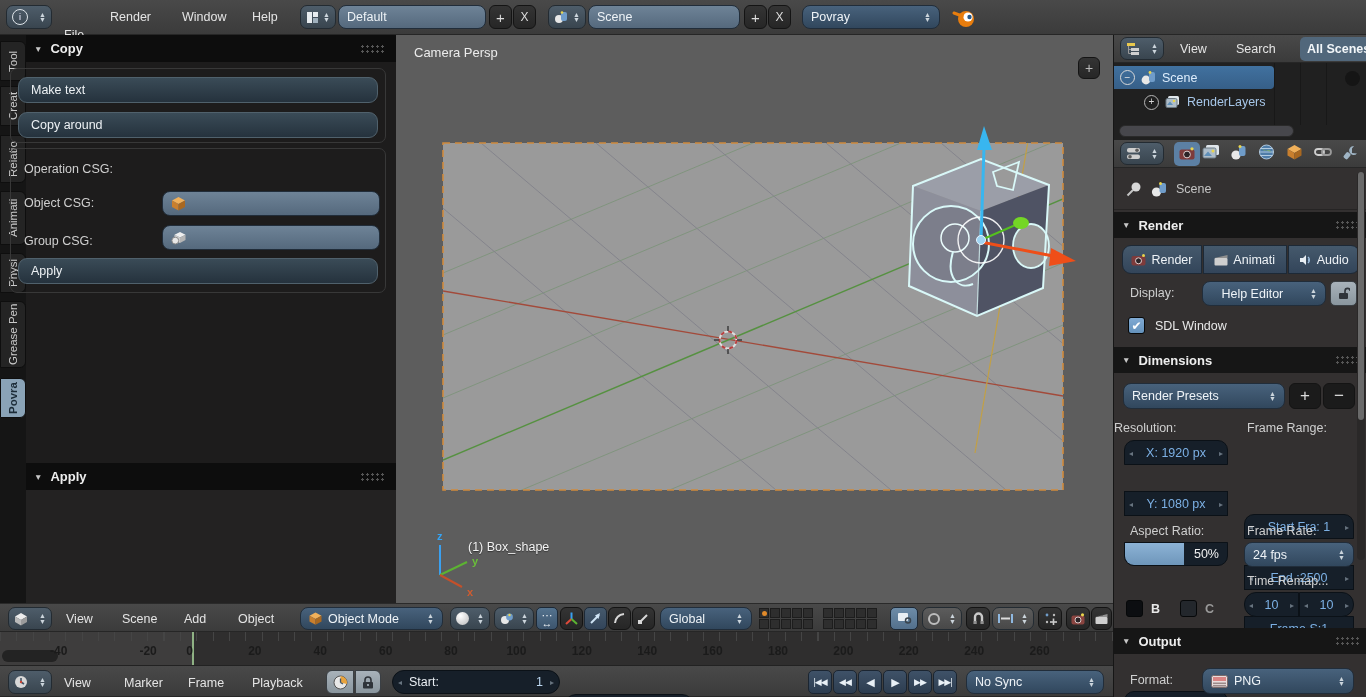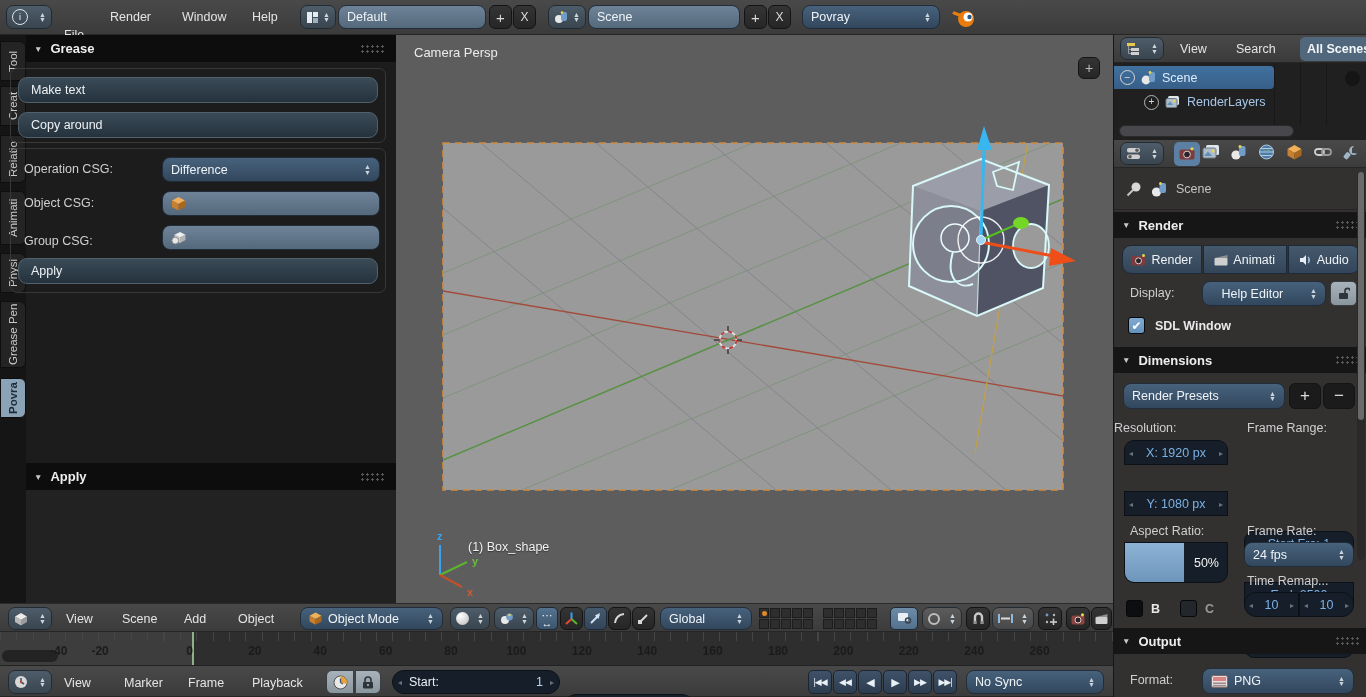--- a/index.html
+++ b/index.html
@@ -94,39 +94,35 @@
     <div class="vtab" style="top:6px;height:40px">Tool</div>
     <div class="vtab" style="top:51px;height:40px">Creat</div>
     <div class="vtab" style="top:100px;height:48px">Relatio</div>
     <div class="vtab" style="top:156px;height:54px">Animati</div>
     <div class="vtab" style="top:218px;height:40px">Physi</div>
     <div class="vtab" style="top:266px;height:67px">Grease Pen</div>
     <div class="vtab on" style="top:343px;height:40px">Povra</div>
 
     <div class="abs phdr" style="left:26px;top:0;width:370px;height:27px">
       <span class="tri">▼</span>
-      <b>Grease</b>
+      <b>Copy</b>
       <span class="grip" style="margin-right:4px"></span>
     </div>
 
     <div class="abs" style="left:10px;top:33px;width:376px;height:75px;border:1px solid #383838;border-radius:7px"></div>
     <div class="abs slate" style="left:18px;top:42px;width:360px;height:26px">
       <span>Make text</span>
     </div>
     <div class="abs slate" style="left:18px;top:77px;width:360px;height:26px">
       <span>Copy around</span>
     </div>
 
     <div class="abs" style="left:10px;top:113px;width:376px;height:145px;border:1px solid #383838;border-radius:7px"></div>
 
     <div class="abs label" style="left:24px;top:127px">Operation CSG:</div>
-    <div class="abs dd" style="left:162px;top:122px;width:218px;height:25px">
-      <span>Difference</span>
-      <span class="ud">▲<br>▼</span>
-    </div>
 
     <div class="abs label" style="left:24px;top:161px">Object CSG:</div>
     <div class="abs dd light" style="left:162px;top:156px;width:218px;height:25px">
       <svg width="15" height="15">
           <path d="M7.5,1 L14,4.5 L7.5,8 L1,4.5 Z" fill="#f0b05a"></path>
           <path d="M1,4.5 L7.5,8 L7.5,14.6 L1,11 Z" fill="#c87f2e"></path>
           <path d="M14,4.5 L7.5,8 L7.5,14.6 L14,11 Z" fill="#a96820"></path>
         </svg>
     </div>
 
@@ -537,21 +533,21 @@
     <div class="abs" style="left:216px;top:141px;width:27px;height:25px;background:linear-gradient(#a8b2ba,#8a969e);border-radius:5px;border:1px solid #3a3f44;display:flex;align-items:center;justify-content:center">
       <svg width="13" height="13">
           <rect x="2" y="6" width="9" height="6" rx="1" fill="#2f343a"></rect>
           <path d="M8,6 V4 a2.6,2.6 0 0 1 5.2,0" fill="none" stroke="#2f343a" stroke-width="1.6"></path>
         </svg>
     </div>
     <div class="abs flex" style="left:14px;top:177px;gap:10px">
       <span class="cb on">
           <span>✔</span>
         </span>
-      <span style="color:#e8e8e8;font-weight:bold">SDL Window</span>
+      <span style="color:#e8e8e8;font-weight:normal">SDL Window</span>
     </div>
 
     <div class="abs phdr r" style="left:0;top:207px;width:253px;height:26px">
       <span class="tri">▼</span>
       <b>Dimensions</b>
       <span class="grip"></span>
     </div>
     <div class="abs dd" style="left:9px;top:243px;width:162px;height:26px">
       <span>Render Presets</span>
       <span class="ud">▲<br>▼</span>
@@ -565,21 +561,21 @@
     <div class="abs field" style="left:10px;top:300px;width:104px;height:25px;border-radius:10px 10px 0 0">
       <span class="sarr" style="left:4px">◂</span>
       <span>X: 1920 px</span>
       <span class="sarr" style="right:4px">▸</span>
     </div>
     <div class="abs field" style="left:10px;top:326px;width:104px;height:25px">
       <span class="sarr" style="left:4px">◂</span>
       <span>Y: 1080 px</span>
       <span class="sarr" style="right:4px">▸</span>
     </div>
-    <div class="abs field" style="left:10px;top:352px;width:104px;height:41px;border-radius:0 0 10px 10px;overflow:hidden;justify-content:flex-end;padding-right:8px;color:#f2f2f2">
+    <div class="abs field" style="left:10px;top:352px;width:104px;height:24px;border-radius:0 0 10px 10px;overflow:hidden;justify-content:flex-end;padding-right:8px;color:#f2f2f2">
       <span style="position:absolute;left:0;top:0;bottom:0;width:58%;background:linear-gradient(#8db3d6,#6e96ba)"></span>
       <span style="position:relative">50%</span>
     </div>
 
     <div class="abs field" style="left:130px;top:300px;width:110px;height:25px;border-radius:10px 10px 0 0">
       <span class="sarr" style="left:4px">◂</span>
       <span>Start Fra: 1</span>
       <span class="sarr" style="right:4px">▸</span>
     </div>
     <div class="abs field" style="left:130px;top:326px;width:110px;height:25px">
@@ -650,21 +646,21 @@
     </div>
   </div>
 
   <div class="abs" style="left:0;top:632px;width:1113px;height:33px;background:#2f2e2e;overflow:hidden">
     <div class="abs" style="left:0;top:0;width:193px;height:33px;background:#3e3d3d"></div>
     <div class="abs" style="left:0;top:0;width:1113px;height:9px;background-image:repeating-linear-gradient(90deg,#454545 0 1px,rgba(0,0,0,0) 1px 16.35px)"></div>
     <div class="abs" style="left:2px;top:18px;width:56px;height:12px;background:#232323;border-radius:6px"></div>
     <div class="abs" style="left:192px;top:0;width:2px;height:33px;background:#8fb284"></div>
     <div class="abs flex" style="left:0;top:12px;padding-left:26px;font-weight:bold;color:#1b1b1b;font-size:12px">
       <span style="width:65.4px;text-align:center">-40</span>
-        <span style="width:65.4px;text-align:left">-20</span>
+        <span style="width:65.4px;text-align:right">-20</span>
       <span style="width:65.4px;text-align:center">0</span>
         <span style="width:65.4px;text-align:center">20</span>
       <span style="width:65.4px;text-align:center">40</span>
         <span style="width:65.4px;text-align:center">60</span>
       <span style="width:65.4px;text-align:center">80</span>
         <span style="width:65.4px;text-align:center">100</span>
       <span style="width:65.4px;text-align:center">120</span>
         <span style="width:65.4px;text-align:center">140</span>
       <span style="width:65.4px;text-align:center">160</span>
         <span style="width:65.4px;text-align:center">180</span>

